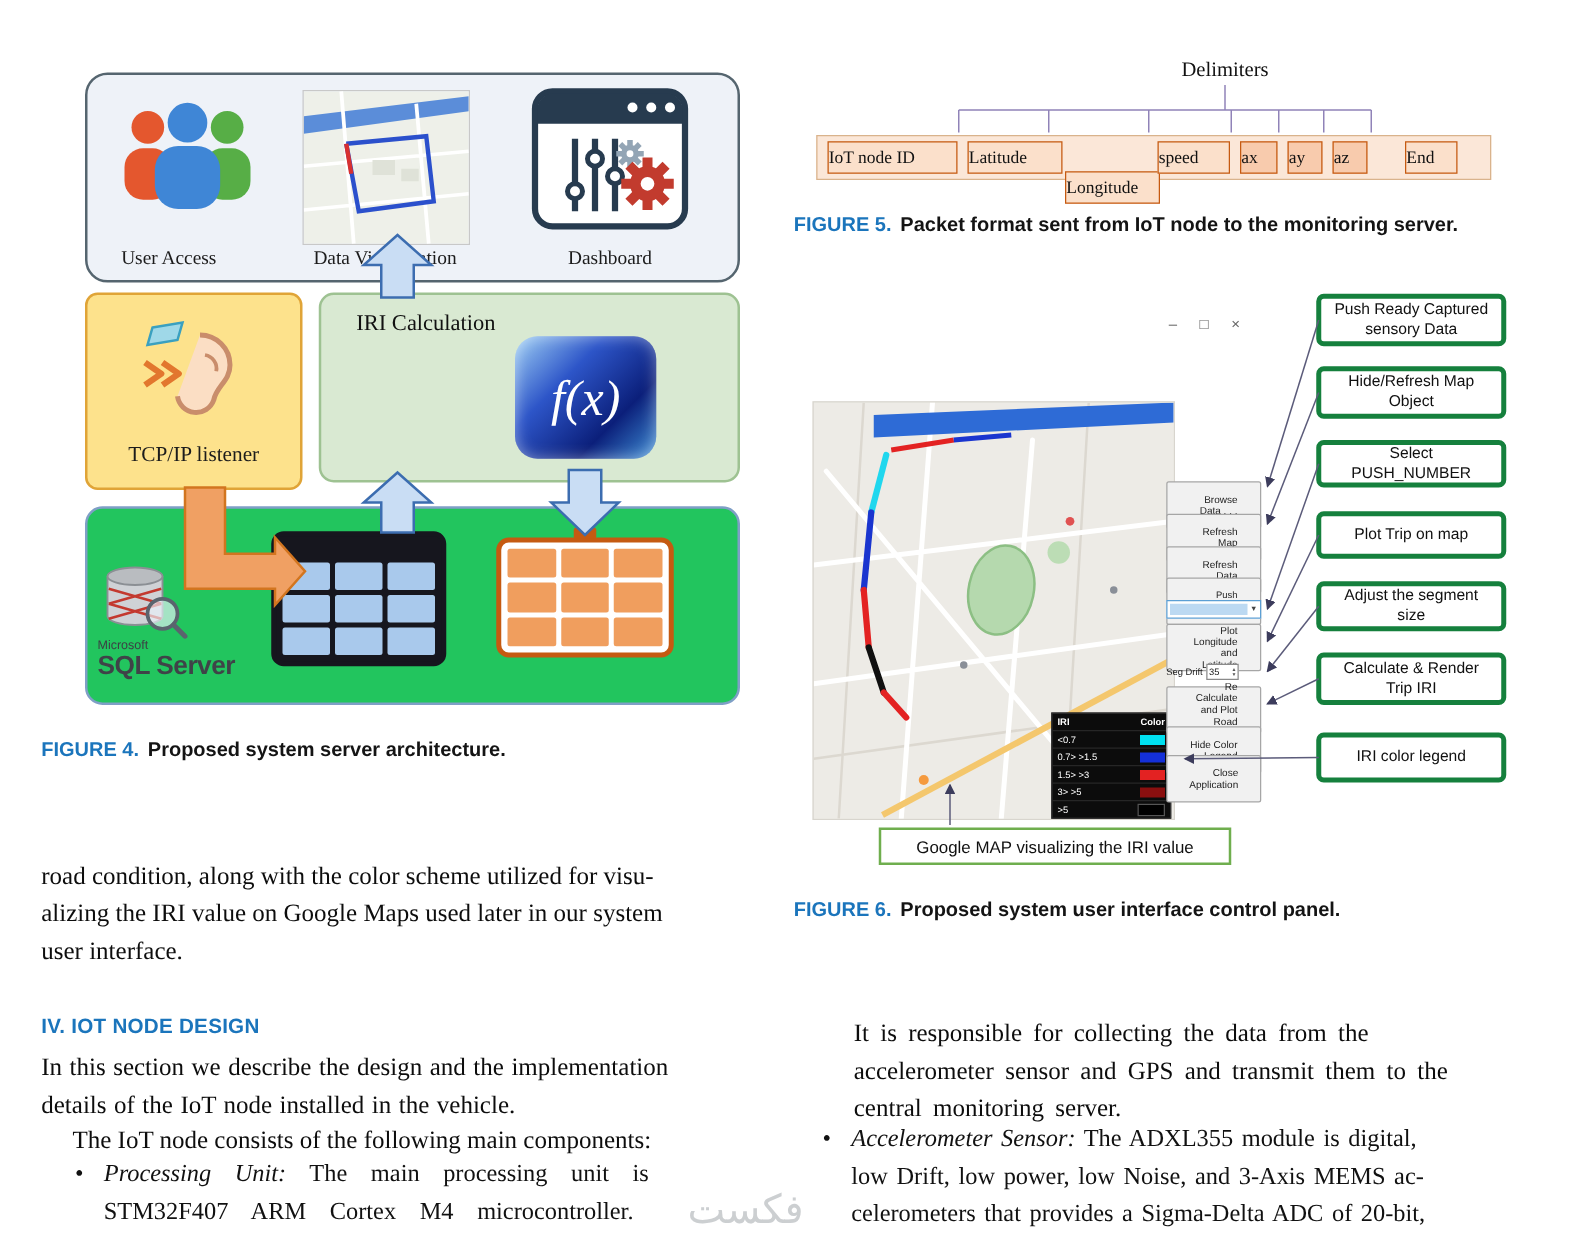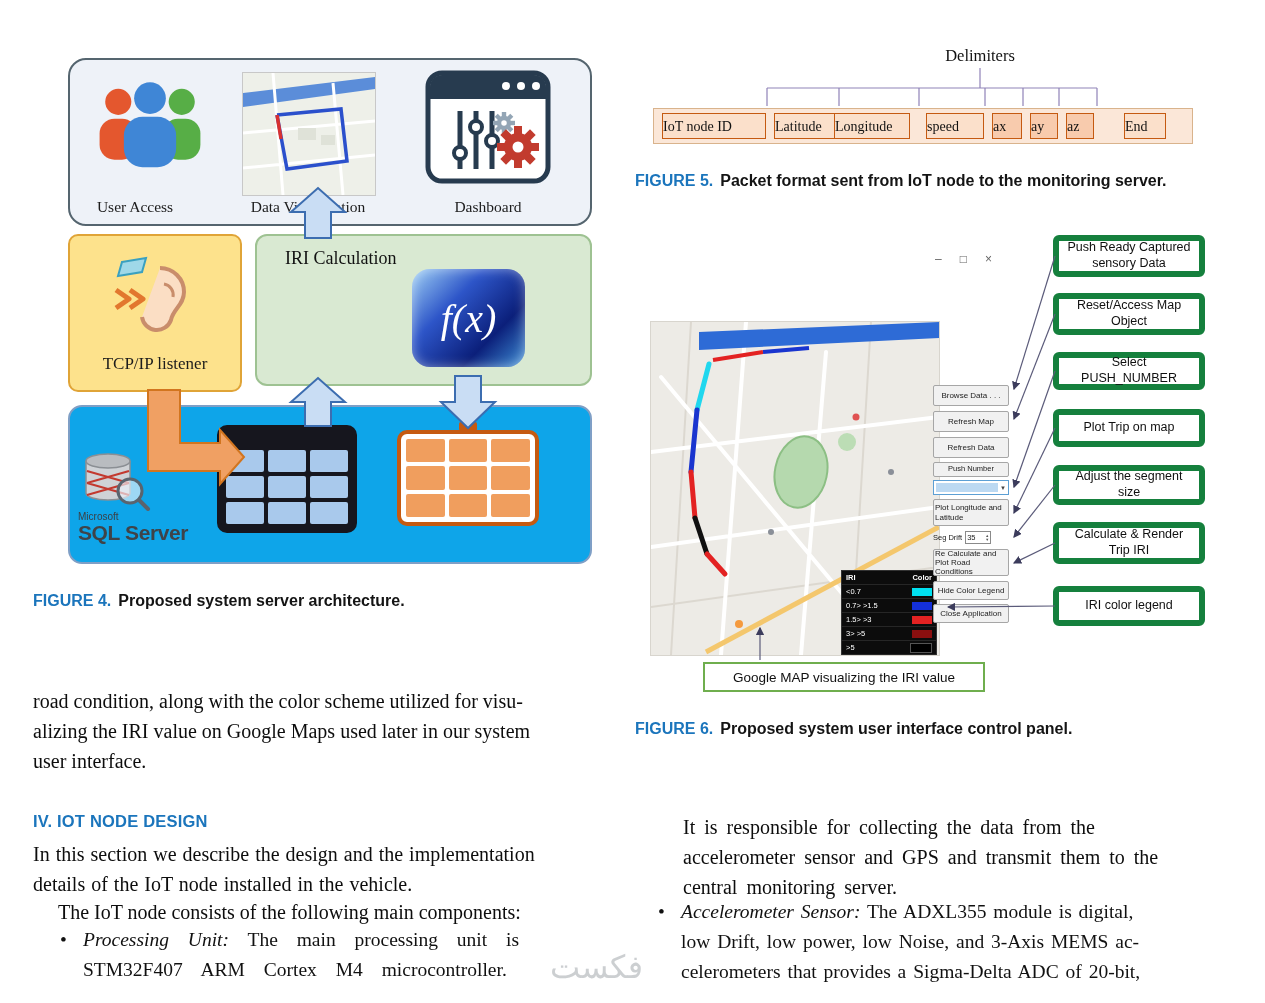--- a/index.html
+++ b/index.html
@@ -22,21 +22,21 @@
 
   
   .f4{position:absolute;left:68px;top:58px;width:524px;height:502px;}
   .f4-top{position:absolute;left:0;top:0;width:520px;height:164px;background:#eef2f8;
           border:2px solid #55656f;border-radius:18px;}
   .f4-lab{position:absolute;text-align:center;font-size:15.5px;color:#1c1c1c;}
   .f4-yellow{position:absolute;left:0;top:176px;width:170px;height:154px;background:#fde28c;
              border:2px solid #e0a437;border-radius:10px;}
   .f4-green{position:absolute;left:187px;top:176px;width:333px;height:148px;background:#d9e9d2;
             border:2px solid #9ec292;border-radius:12px;}
-  .f4-bottom{position:absolute;left:0;top:347px;width:520px;height:155px;background:#0ea5e9;
+  .f4-bottom{position:absolute;left:0;top:347px;width:520px;height:155px;background:#22c55e;
              border:2px solid #7f9fc6;border-radius:14px;}
   .fx-box{position:absolute;left:155px;top:33px;width:113px;height:98px;border-radius:18px;
           background:linear-gradient(135deg,#9fd0f5 0%,#2d55c8 35%,#0b1f7a 70%,#3f8fd6 100%);
           display:flex;align-items:center;justify-content:center;color:#fff;
           font-style:italic;font-size:40px;box-shadow:inset 0 0 12px rgba(255,255,255,.45);}
   .tbl{position:absolute;border-radius:10px;display:grid;grid-template-columns:repeat(3,1fr);gap:4px;padding:5px;box-sizing:border-box;}
   .tbl-blue{left:147px;top:18px;width:140px;height:108px;background:#16161e;border:4px solid #16161e;
             grid-template-rows:12px 1fr 1fr 1fr;}
   .tbl-blue .hd{grid-column:1/4;background:#16161e;}
   .tbl-blue .c{background:#a9c9ec;border-radius:2px;}
@@ -56,39 +56,39 @@
   .pfield.small{background:#f8cbad;}
 
   
   .f6{position:absolute;left:645px;top:226px;width:570px;height:480px;}
   .winctl{position:absolute;left:290px;top:26px;display:flex;gap:18px;
           font-family:"Liberation Sans",sans-serif;font-size:12px;color:#666;}
   .map{position:absolute;left:5px;top:95px;width:290px;height:335px;background:#edebe6;
        border:1px solid #d8d5ce;overflow:hidden;box-sizing:border-box;}
   .wbtn{position:absolute;left:288px;width:76px;background:#f1f1f1;border:1px solid #a6a6a6;
         border-radius:2px;font-family:"Liberation Sans",sans-serif;font-size:8px;line-height:1.15;
-        display:flex;align-items:center;justify-content:center;text-align:left;
-        box-sizing:border-box;padding:1px;color:#1c1c1c;}
+        display:flex;align-items:center;justify-content:center;text-align:right;
+        box-sizing:border-box;padding:18px;color:#1c1c1c;}
   .combo{position:absolute;left:288px;top:254px;width:76px;height:15px;background:#fff;
          border:1px solid #5c9fd4;box-sizing:border-box;display:flex;align-items:center;}
   .combo-sel{flex:1;height:9px;margin:0 2px;background:#bcd9f2;}
   .combo-arrow{font-size:6px;color:#444;padding-right:2px;}
   .seg-row{position:absolute;left:288px;top:304px;width:76px;height:15px;display:flex;align-items:center;
            font-family:"Liberation Sans",sans-serif;font-size:7.5px;color:#222;}
   .seg-box{margin-left:3px;width:26px;height:13px;background:#fff;border:1px solid #8a8a8a;
            display:flex;align-items:center;justify-content:space-between;padding:0 1px;box-sizing:border-box;}
   .spin{display:flex;flex-direction:column;font-size:4px;line-height:4px;color:#555;}
   .iri-legend{position:absolute;left:190px;top:248px;width:94px;background:#0c0c0c;border:1px solid #333;}
   .lg-row{display:flex;justify-content:space-between;align-items:center;height:13px;padding:0 4px;
           color:#fff;font-family:"Liberation Sans",sans-serif;font-size:7.5px;border-bottom:1px solid #262626;}
   .lg-head span{font-weight:bold;}
   .sw{width:20px;height:8px;display:inline-block;}
   .sw0{background:#00e0f0}.sw1{background:#1430d8}.sw2{background:#e32222}.sw3{background:#8a0f0f}
   .sw4{background:#000;border:1px solid #555;}
-  .callout{position:absolute;left:408px;width:152px;background:#fff;border:6px solid #15803d;
+  .callout{position:absolute;left:408px;width:152px;background:#fff;border:4px solid #15803d;
            border-radius:6px;display:flex;align-items:center;justify-content:center;text-align:center;
            font-family:"Liberation Sans",sans-serif;font-size:12.5px;line-height:1.25;
            box-sizing:border-box;padding:3px 6px;color:#101010;}
   .gmap-label{position:absolute;left:58px;top:436px;width:282px;height:30px;background:#fff;
               border:2px solid #6fae4e;display:flex;align-items:center;justify-content:center;
               font-family:"Liberation Sans",sans-serif;font-size:13.5px;box-sizing:border-box;color:#101010;}
   svg{display:block;}
   .overlay{position:absolute;left:0;top:0;pointer-events:none;}
 </style>
 </head>
@@ -220,21 +220,21 @@
   </div>
 
   <div class="f5">
     <div class="f5-delim">Delimiters</div>
     <svg class="overlay" width="575" height="122" viewBox="0 0 575 122">
       <path d="M345,26 V46 M132,46 H462 M132,46 V64 M204,46 V64 M284,46 V64 M350,46 V64 M388,46 V64 M424,46 V64 M462,46 V64" stroke="#9083b8" stroke-width="1.2" fill="none"></path>
     </svg>
     <div class="f5-bar">
       <div class="pfield" style="left:8px;width:104px;">IoT node ID</div>
       <div class="pfield" style="left:120px;width:76px;">Latitude</div>
-      <div class="pfield" style="left:180px;width:76px;">Longitude</div>
+      <div class="pfield" style="left:198px;width:76px;margin-top:24px;">Longitude</div>
       <div class="pfield" style="left:272px;width:58px;">speed</div>
       <div class="pfield small" style="left:338px;width:30px;">ax</div>
       <div class="pfield small" style="left:376px;width:28px;">ay</div>
       <div class="pfield small" style="left:412px;width:28px;">az</div>
       <div class="pfield" style="left:470px;width:42px;">End</div>
     </div>
   </div>
 
   <div class="cap" style="left:635px;top:172px;">
     <span class="lbl">FIGURE 5.</span><span>Packet format sent from IoT node to the monitoring server.</span>
@@ -315,21 +315,21 @@
           <span>▲</span>
             <span>▼</span>
         </span>
       </span>
     </div>
     <div class="wbtn" style="top:323px;height:27px;">Re Calculate and Plot Road Conditions</div>
     <div class="wbtn" style="top:355px;height:19px;">Hide Color Legend</div>
     <div class="wbtn" style="top:378px;height:19px;">Close Application</div>
 
     <div class="callout" style="top:9px;height:42px;">Push Ready Captured sensory Data</div>
-    <div class="callout" style="top:67px;height:42px;">Reset/Access Map Object</div>
+    <div class="callout" style="top:67px;height:42px;">Hide/Refresh Map Object</div>
     <div class="callout" style="top:126px;height:38px;">Select PUSH_NUMBER</div>
     <div class="callout" style="top:183px;height:38px;">Plot Trip on map</div>
     <div class="callout" style="top:239px;height:40px;">Adjust the segment size</div>
     <div class="callout" style="top:296px;height:42px;">Calculate &amp; Render Trip IRI</div>
     <div class="callout" style="top:360px;height:40px;">IRI color legend</div>
 
     <div class="gmap-label">Google MAP visualizing the IRI value</div>
 
     <svg class="overlay" width="570" height="480" viewBox="0 0 570 480">
       <defs>

